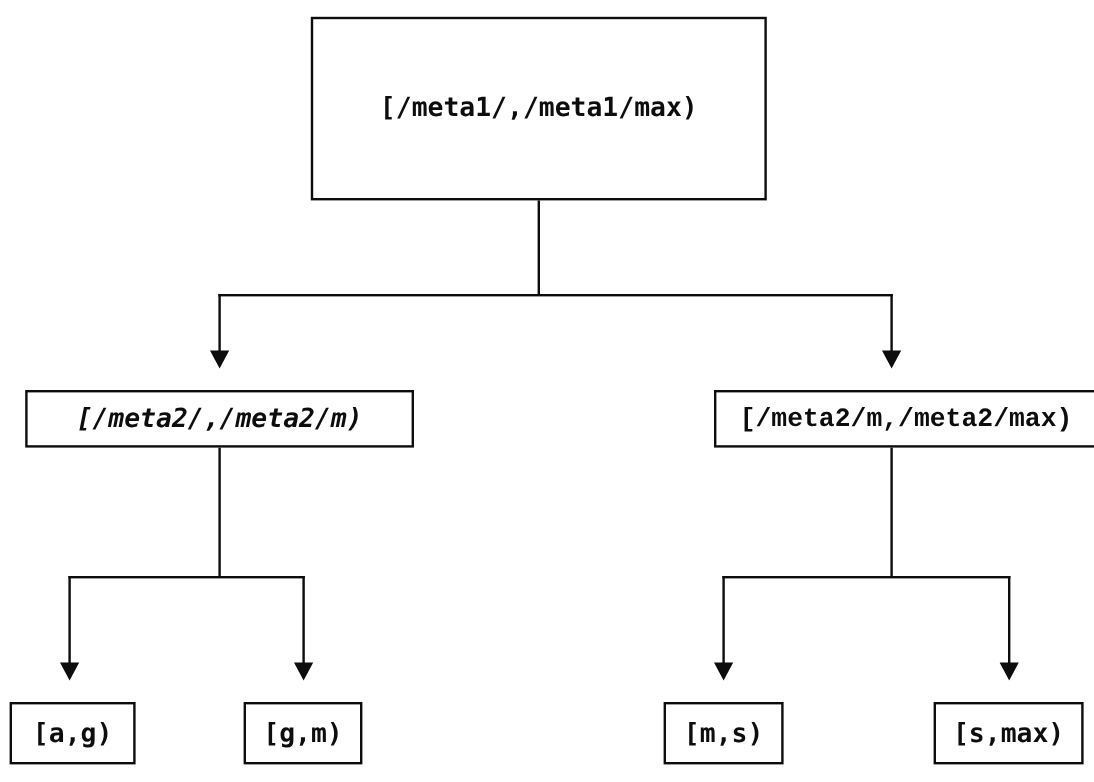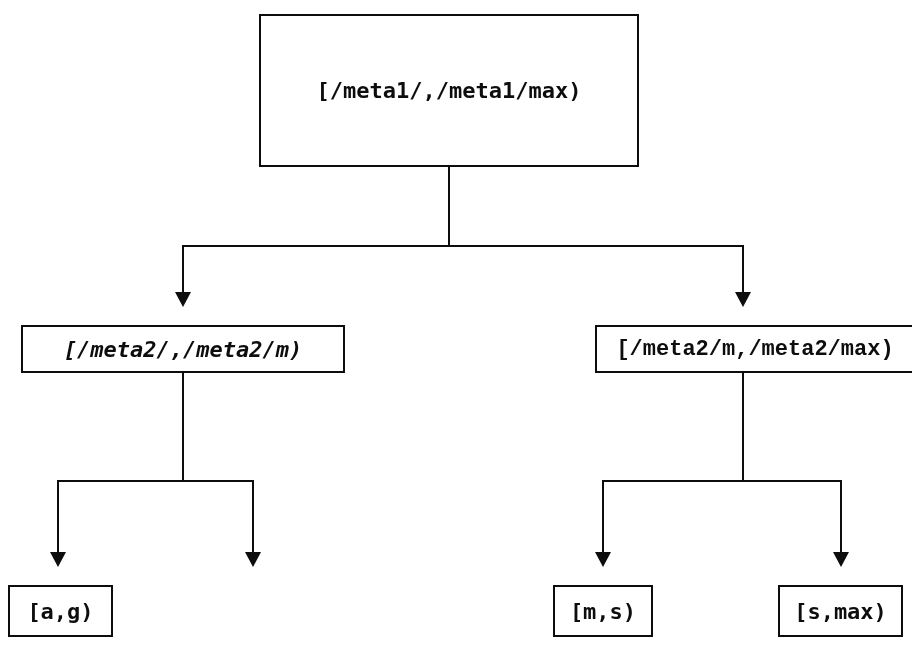--- a/index.html
+++ b/index.html
@@ -64,20 +64,23 @@
   </div>
 
   <div class="node" style="left:595px; top:325px; width:320px; height:48px;font-family:Liberation Mono, monospace;">
     <span class="label">[/meta2/m,/meta2/max)</span>
   </div>
 
   <div class="node" style="left:8px; top:585px; width:105px; height:52px;">
     <span class="label">[a,g)</span>
   </div>
 
+  <div class="node" style="left:203px; top:585px; width:99px; height:52px;">
+    <span class="label">[g,m)</span>
+  </div>
 
   <div class="node" style="left:778px; top:585px; width:125px; height:52px;">
     <span class="label">[s,max)</span>
   </div>
 
   <div class="node" style="left:553px; top:585px; width:100px; height:52px;">
     <span class="label">[m,s)</span>
   </div>
 
   <div class="vline" style="left:448px; top:167px; height:79px;"></div>

